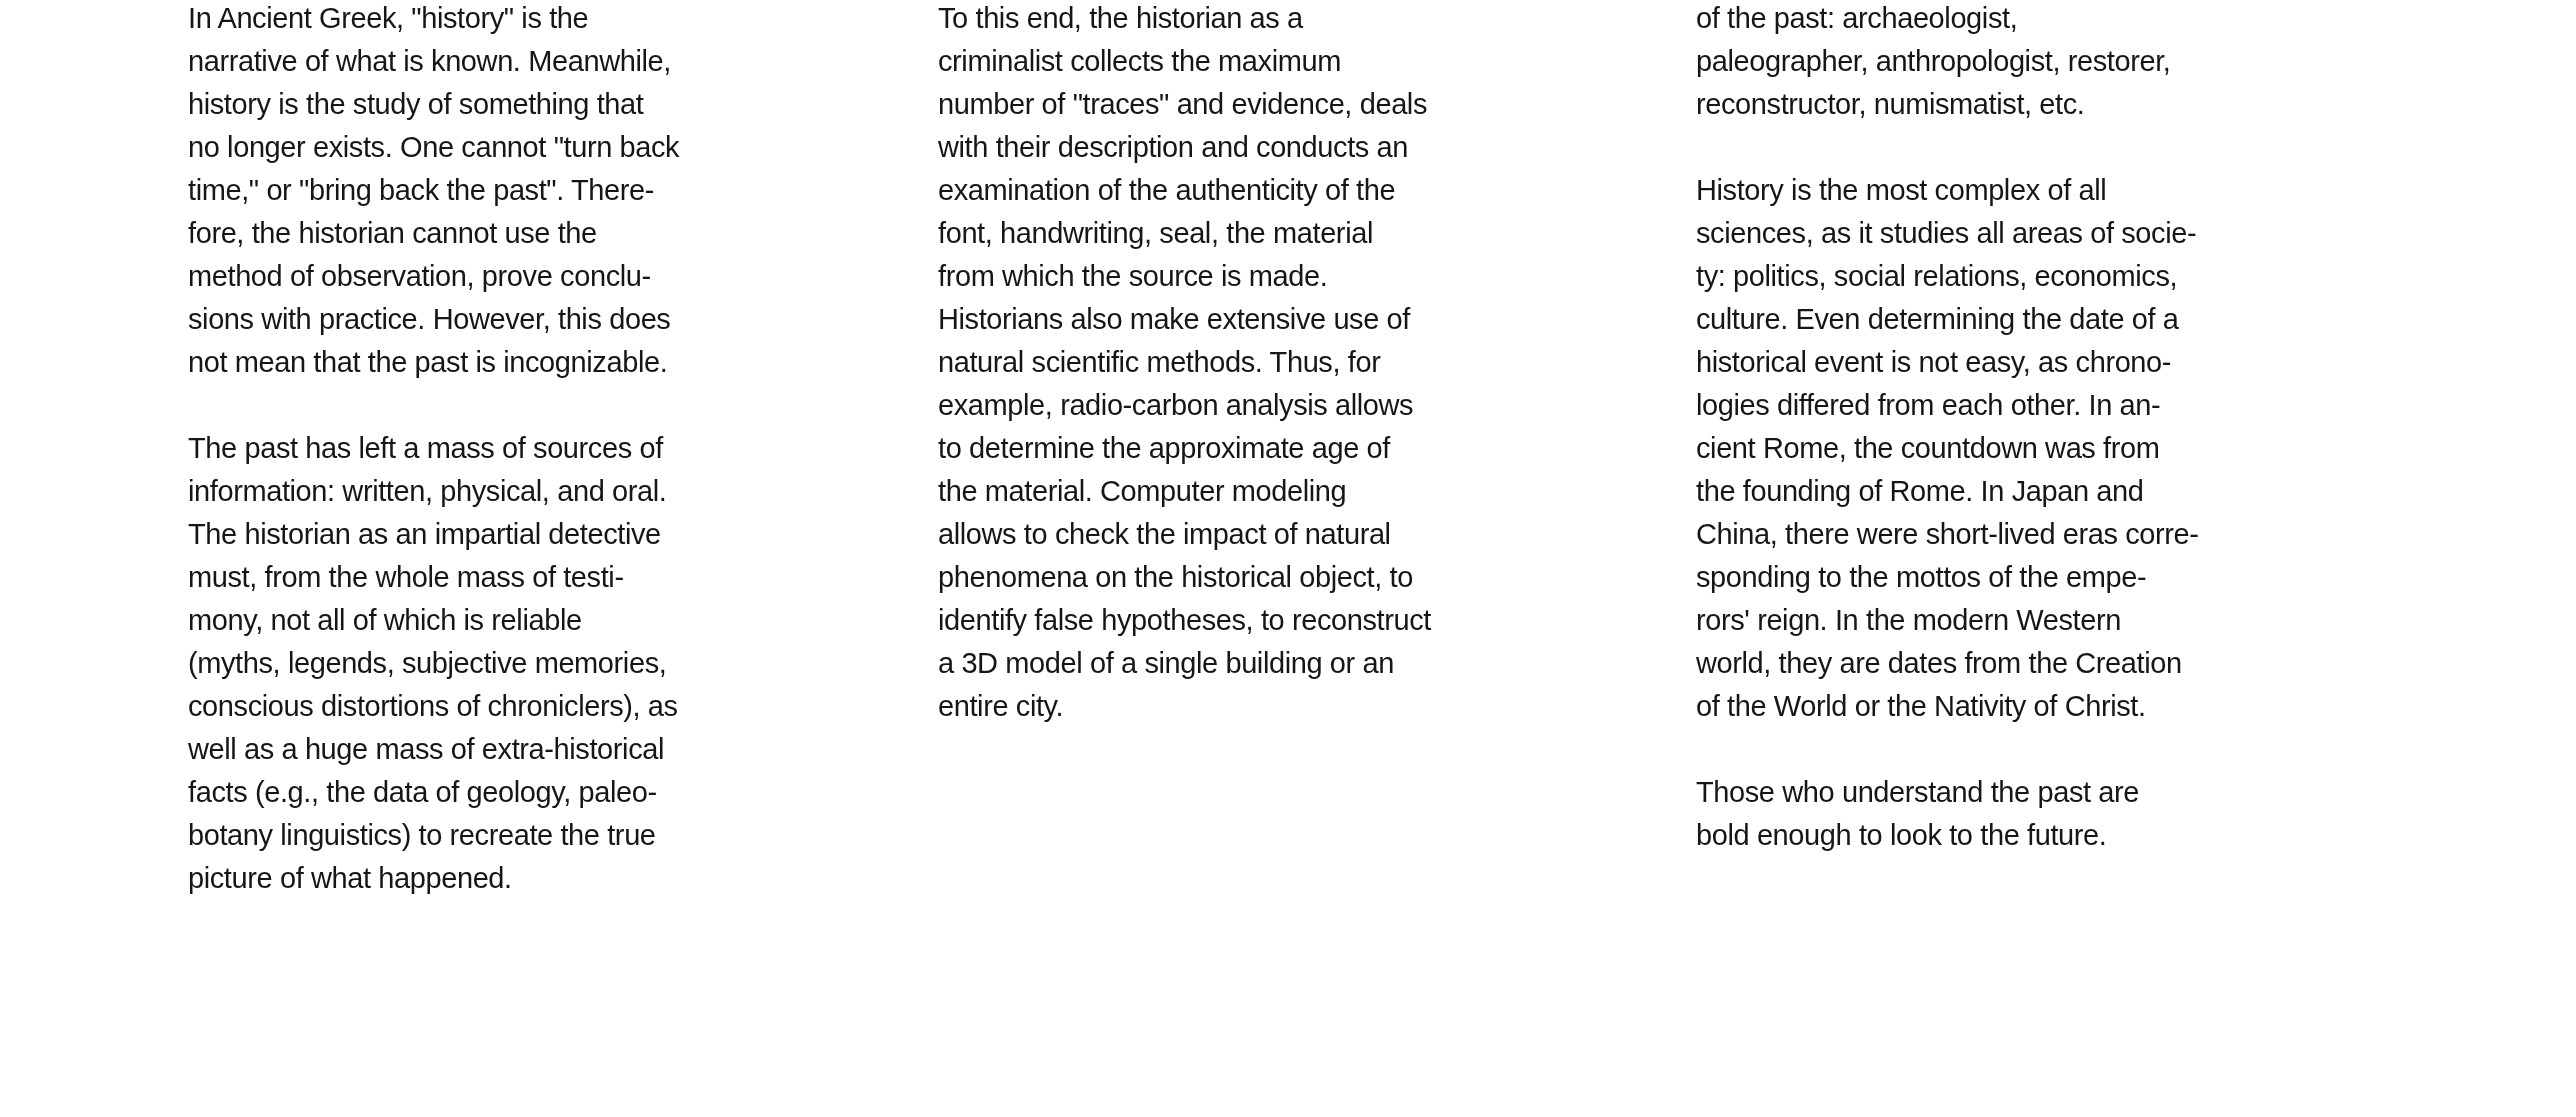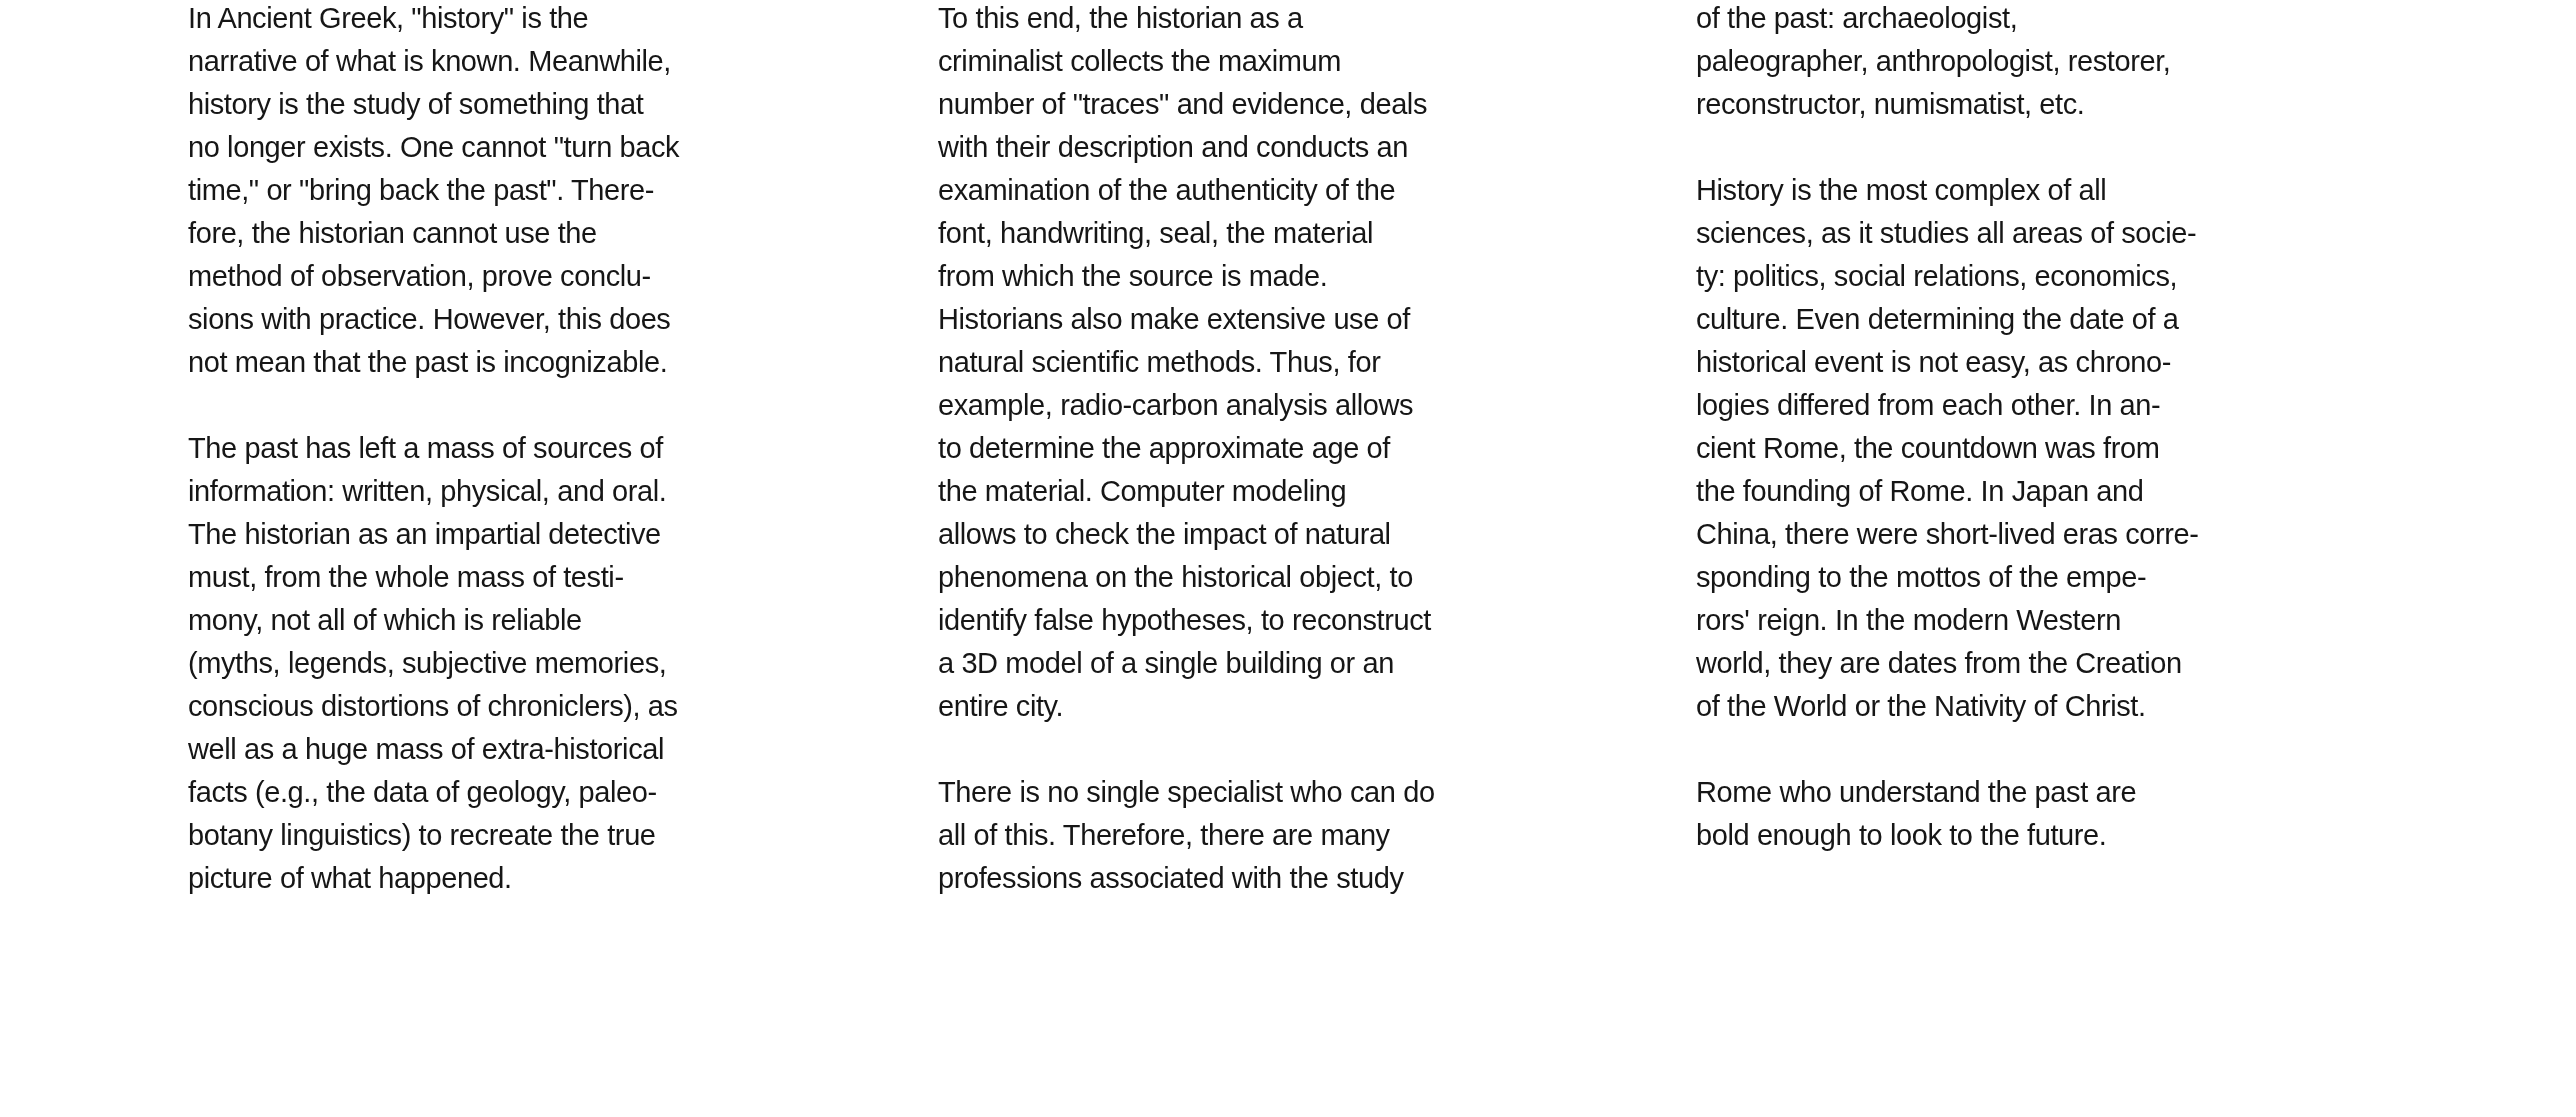--- a/index.html
+++ b/index.html
@@ -71,40 +71,37 @@
 Historians also make extensive use of
 natural scientific methods. Thus, for
 example, radio-carbon analysis allows
 to determine the approximate age of
 the material. Computer modeling
 allows to check the impact of natural
 phenomena on the historical object, to
 identify false hypotheses, to reconstruct
 a 3D model of a single building or an
 entire city.</p>
-    <p>There is no single specialist who can do
-all of this. Therefore, there are many
-professions associated with the study</p>
   </section>
 
   <section class="text-column col-3">
     <p>of the past: archaeologist,
 paleographer, anthropologist, restorer,
 reconstructor, numismatist, etc.</p>
     <p>History is the most complex of all
 sciences, as it studies all areas of socie-
 ty: politics, social relations, economics,
 culture. Even determining the date of a
 historical event is not easy, as chrono-
 logies differed from each other. In an-
 cient Rome, the countdown was from
 the founding of Rome. In Japan and
 China, there were short-lived eras corre-
 sponding to the mottos of the empe-
 rors' reign. In the modern Western
 world, they are dates from the Creation
 of the World or the Nativity of Christ.</p>
-    <p>Rome who understand the past are
+    <p>Those who understand the past are
 bold enough to look to the future.</p>
   </section>
 
 </main>
 
 
 </body></html>

